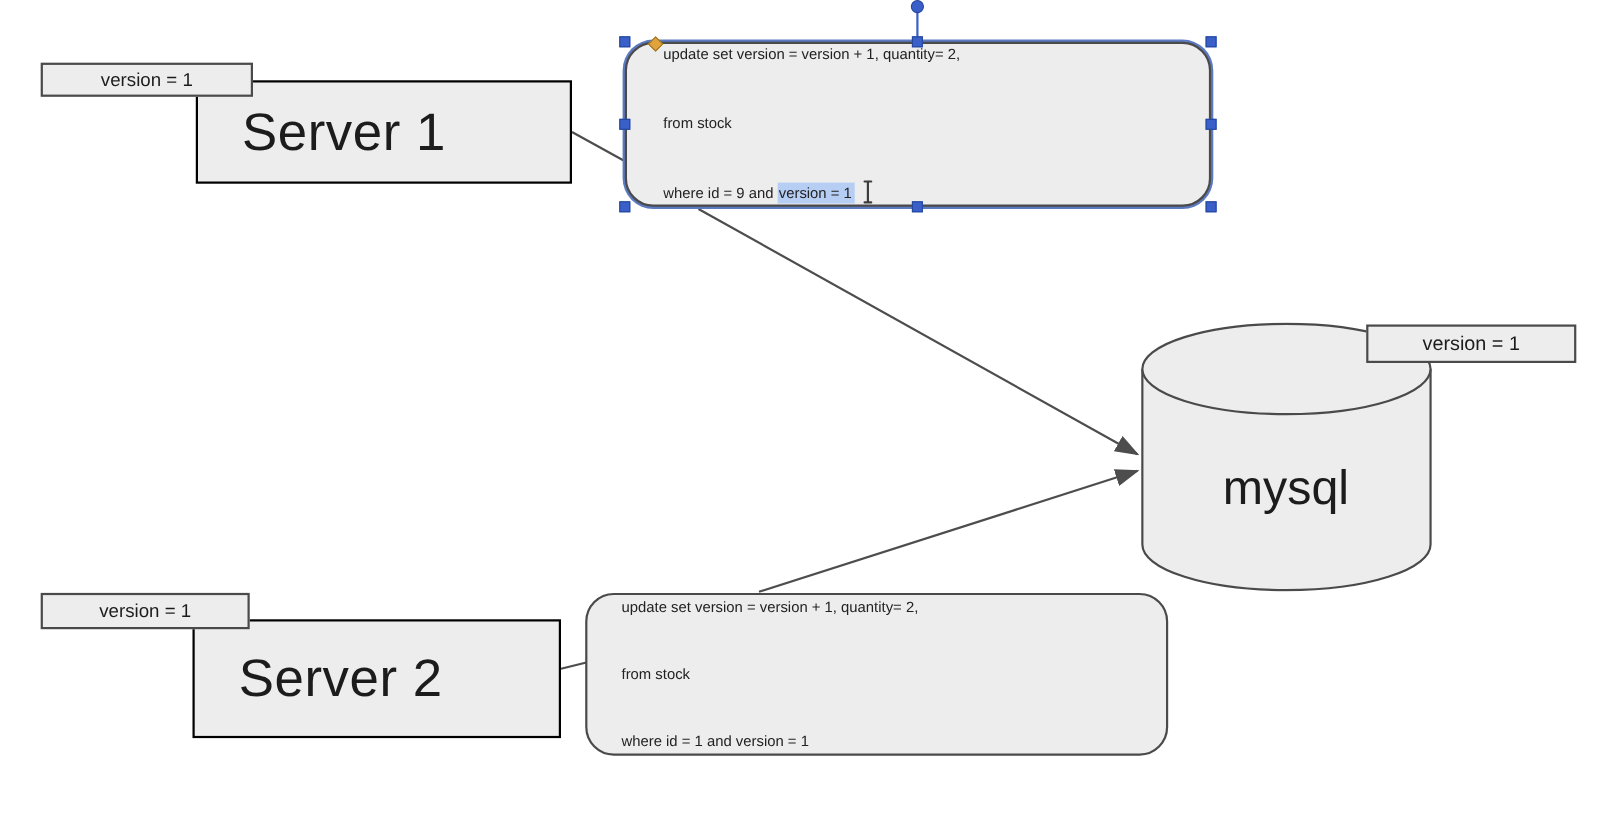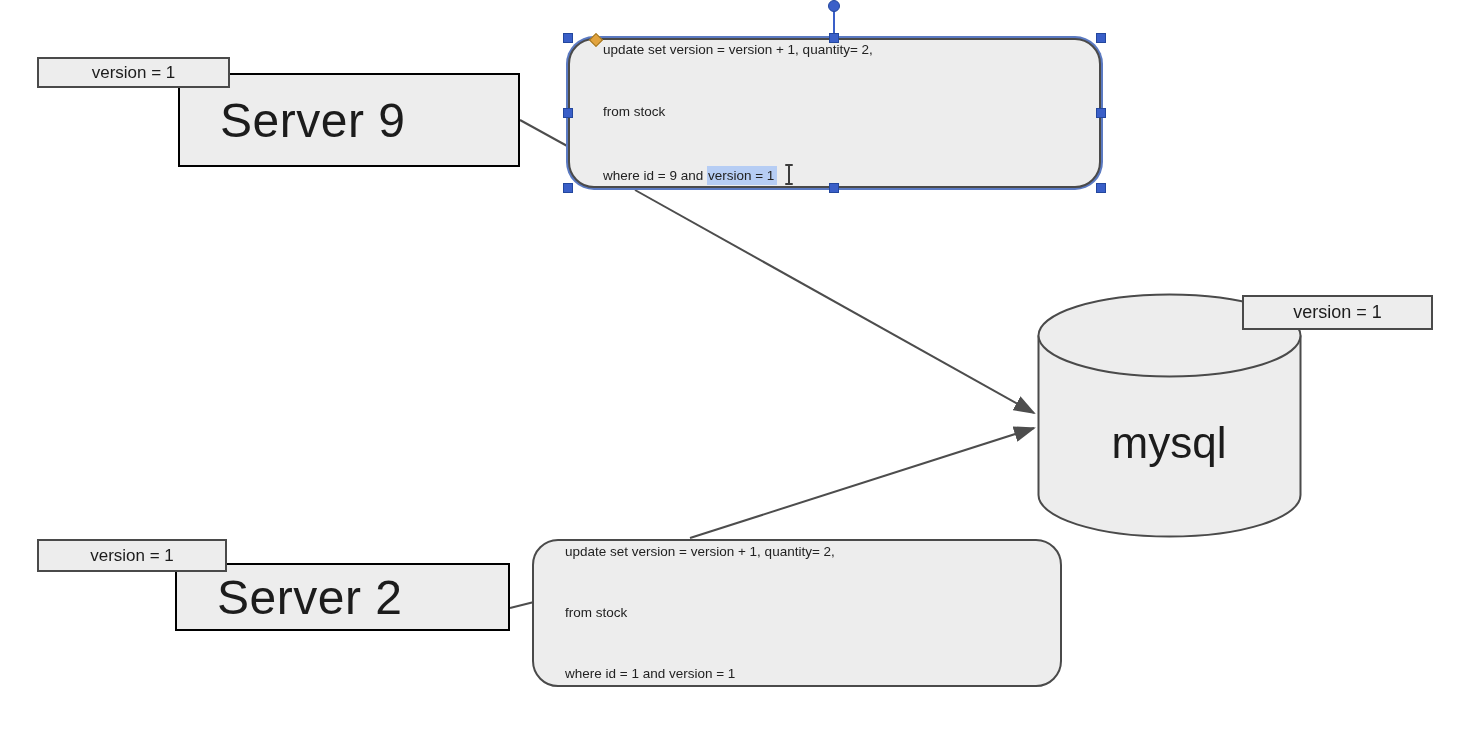--- a/index.html
+++ b/index.html
@@ -50,42 +50,42 @@
   .adjust-diamond{position:absolute;left:23px;top:-3px;width:10px;height:10px;background:#e2a33d;
     border:1.5px solid #9c7320;box-sizing:border-box;transform:rotate(45deg);pointer-events:auto;}
   
   #connector-layer{position:absolute;left:0;top:0;z-index:1;}
   
   #db-cylinder{position:absolute;left:1037px;top:293px;z-index:2;}
   
   #tag-server1{left:37px;top:57px;width:193px;height:31px;}
   #server1-box{left:178px;top:73px;width:342px;height:94px;}
   #tag-server2{left:37px;top:539px;width:190px;height:33px;}
-  #server2-box{left:175px;top:563px;width:335px;height:68px;}
+  #server2-box{left:175px;top:563px;width:335px;height:108px;}
   #tag-db{left:1242px;top:295px;width:191px;height:35px;font-size:18px;}
 </style>
 </head>
 <body>
 
 <div id="canvas">
 
   <svg id="connector-layer" width="1474" height="750">
     <defs>
       <marker id="arrowhead" markerUnits="userSpaceOnUse" markerWidth="22" markerHeight="16" refX="20" refY="8" orient="auto">
         <path d="M0,0 L22,8 L0,16 Z" fill="#4d4d4d"></path>
       </marker>
     </defs>
     <line x1="520" y1="120" x2="569" y2="147" stroke="#4d4d4d" stroke-width="2"></line>
     <line x1="635" y1="190" x2="1034" y2="413" stroke="#4d4d4d" stroke-width="2" marker-end="url(#arrowhead)"></line>
     <line x1="690" y1="538" x2="1034" y2="428" stroke="#4d4d4d" stroke-width="2" marker-end="url(#arrowhead)"></line>
     <line x1="510" y1="608" x2="534" y2="602" stroke="#4d4d4d" stroke-width="2"></line>
   </svg>
 
   <div class="shape server-box" id="server1-box">
-    <span>Server 9</span>
+    <span>Server 1</span>
   </div>
   <div class="shape version-tag" id="tag-server1">
     <span>version = 1</span>
   </div>
 
   <div class="shape query-box" id="query-selected">
     <div>update set version = version + 1, quantity= 2,</div>
     <div>from stock</div>
     <div><span>where id = 9 and </span><span class="hl">version = 1</span><span class="ibeam"><b></b><i></i><b></b></span>
     </div>

